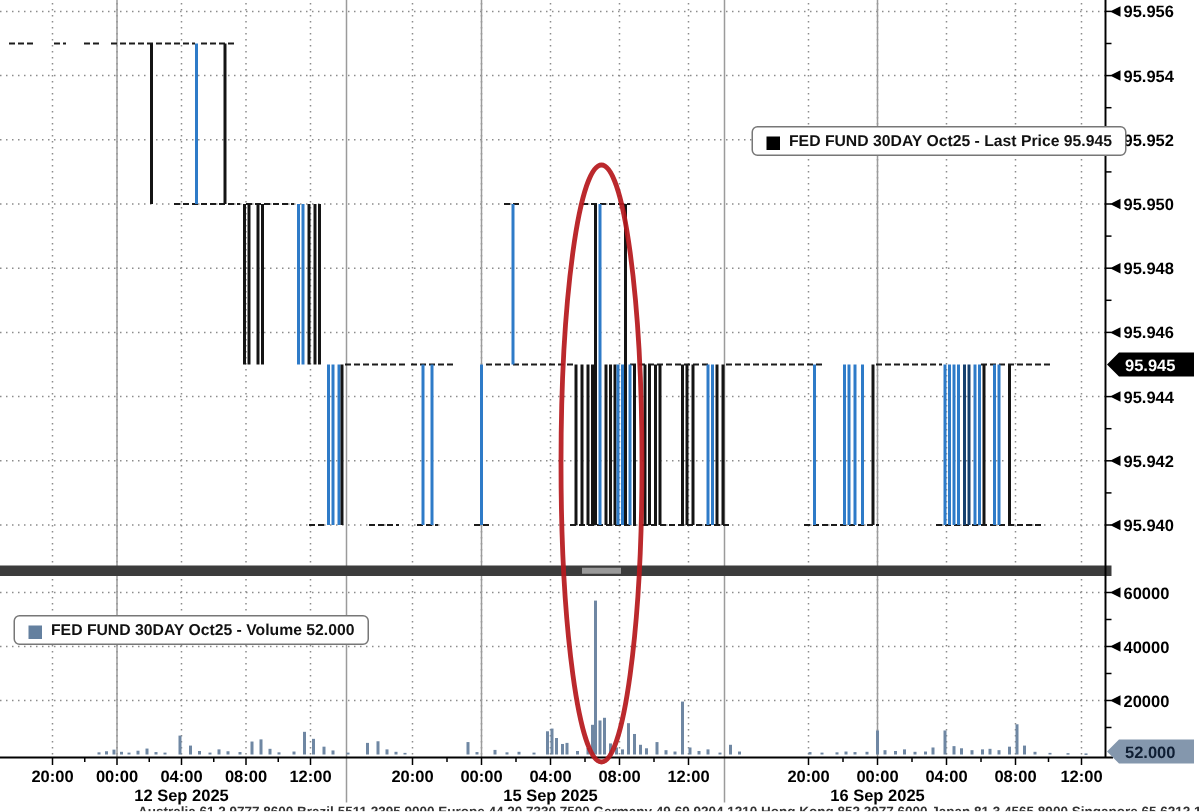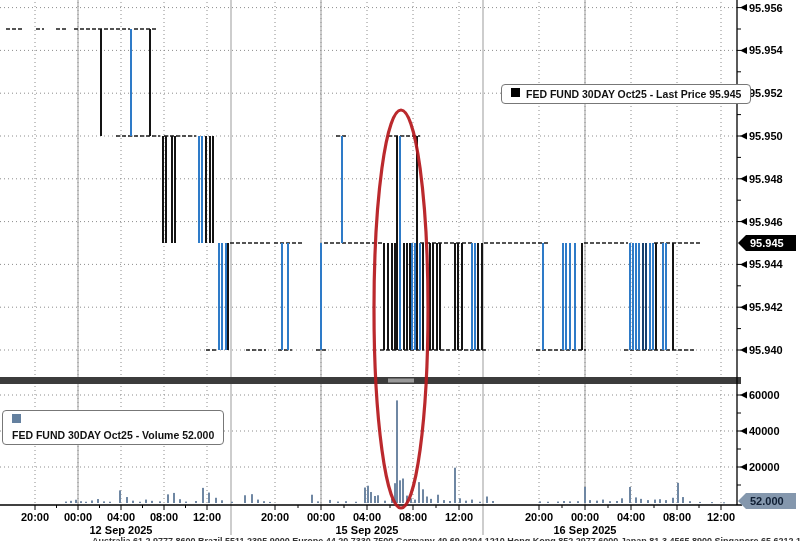--- a/index.html
+++ b/index.html
@@ -1,24 +1,24 @@
 <!DOCTYPE html>
 <html><head>
 <meta charset="utf-8">
 <style>
   html,body{margin:0;padding:0;background:#fff;}
   .wrap{position:relative;width:800px;height:541px;background:#fff;overflow:hidden;
         font-family:"Liberation Sans",sans-serif;font-weight:bold;}
   svg{position:absolute;left:0;top:0;}
-  .legend{position:absolute;display:flex;align-items:flex-start;gap:6px;
+  .legend{position:absolute;display:flex;align-items:flex-end;gap:6px;
           font-size:10.5px;color:#111;background:#fff;border:1px solid #777;
           border-radius:4px;padding:3px 9px;white-space:nowrap;z-index:5;}
   .legend .marker{width:9px;height:9px;display:inline-block;}
   .legend-price{left:501px;top:84px;}
-  .legend-volume{left:2px;top:410px;flex-direction:column;}
+  .legend-volume{left:9px;top:410px;}
   .footer{position:absolute;left:92px;top:536px;right:0;height:5px;overflow:hidden;
           font-size:9px;color:#333;white-space:nowrap;z-index:4;}
 </style>
 </head>
 <body>
 
 <div class="wrap">
 
   <svg id="chart" width="800" height="541" viewBox="0 0 800 541">
       <line x1="0" y1="7.599999999885654" x2="737" y2="7.599999999885654" stroke="#8c8c8c" stroke-width="1" stroke-dasharray="1 3"></line>

